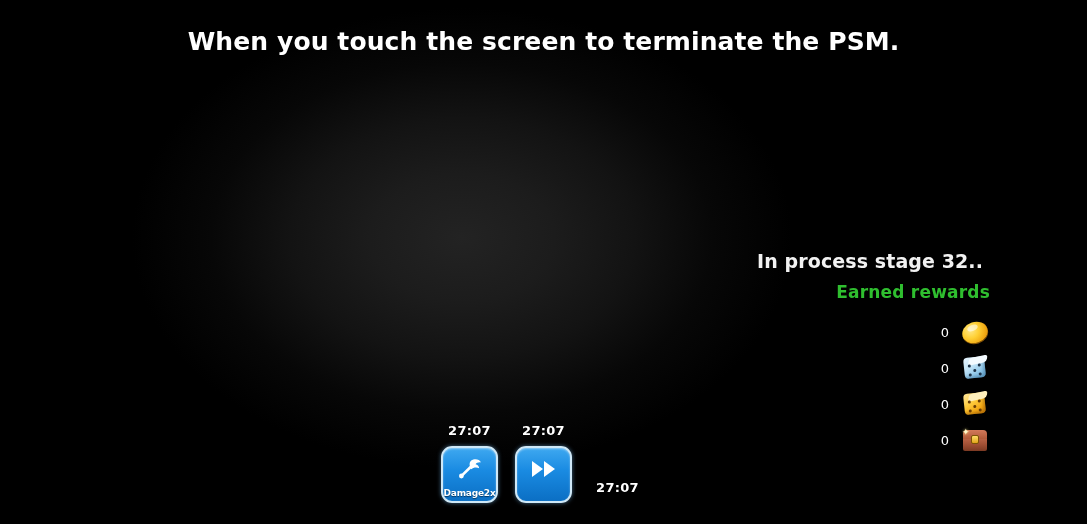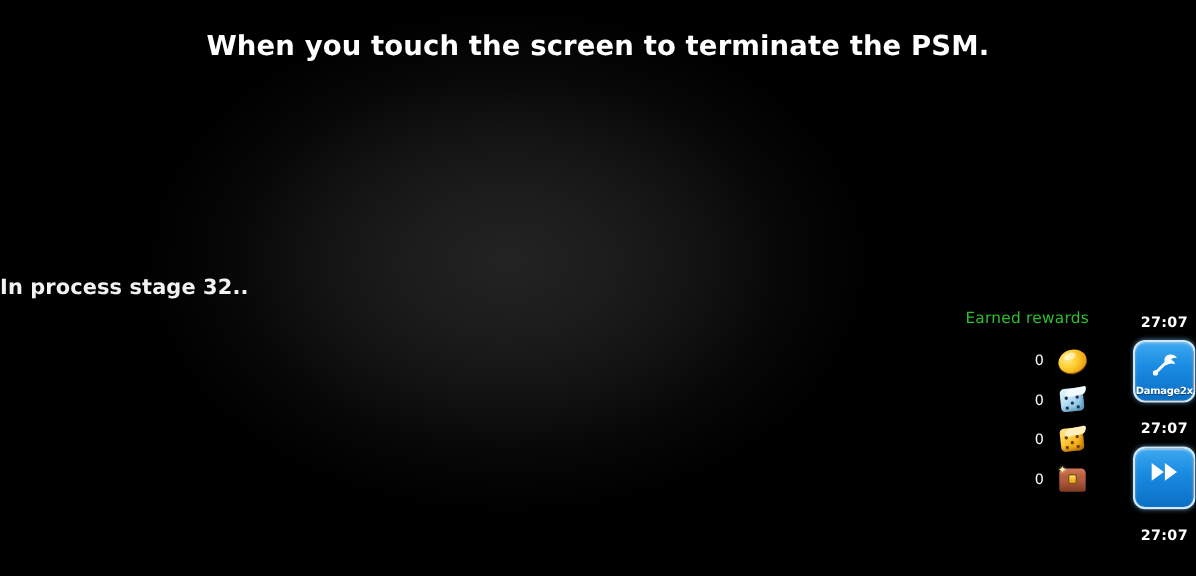--- a/index.html
+++ b/index.html
@@ -39,39 +39,39 @@
     font-weight: bold;
     letter-spacing: 0.1px;
   }
 
   
   #status-text {
     position: absolute;
     left: 0;
     top: 250px;
     width: 983px;
-    text-align: left;
+    text-align: right;
     color: #f2f2f2;
     font-size: 19px;
     font-weight: bold;
     letter-spacing: 0.1px;
   }
 
   
   #rewards-panel {
     position: absolute;
     right: 97px;
     top: 282px;
     width: 220px;
     text-align: right;
   }
   #rewards-title {
     color: #2fbe2f;
-    font-size: 14px;
-    font-weight: normal;
+    font-size: 17px;
+    font-weight: bold;
     margin: 0 0 12px 0;
     letter-spacing: 0.2px;
   }
   .reward-row {
     display: flex;
     align-items: center;
     justify-content: flex-end;
     height: 36px;
     gap: 11px;
   }
@@ -179,21 +179,20 @@
   #button-bar {
     position: absolute;
     left: 0;
     bottom: 21px;
     width: 1087px;
     display: flex;
     justify-content: center;
     align-items: flex-end;
     gap: 17px;
     padding-left: 0px;
-    flex-direction: column;
   }
   .btn-wrap {
     display: flex;
     flex-direction: column;
     align-items: center;
     width: 57px;
   }
   .btn-timer {
     color: #ffffff;
     font-size: 13px;

